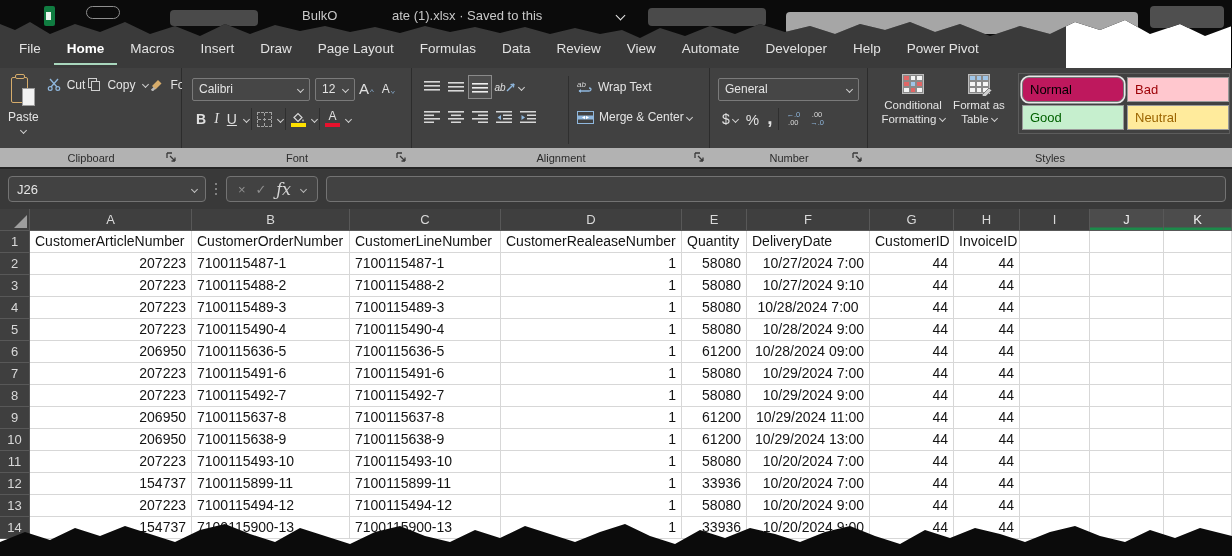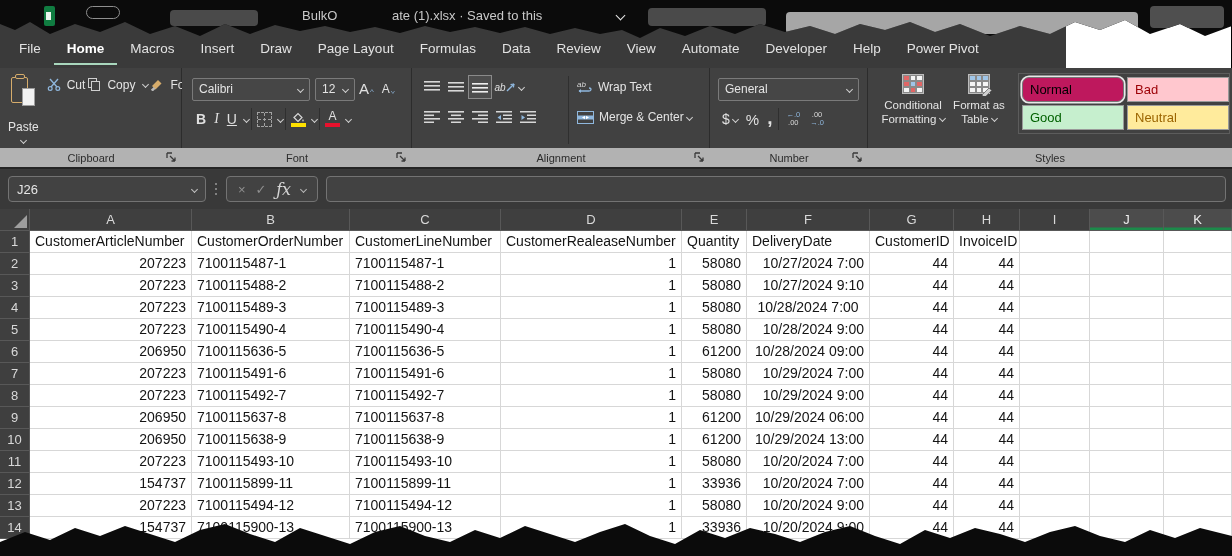--- a/index.html
+++ b/index.html
@@ -25,21 +25,21 @@
   .chev { display:inline-block; width:5px; height:5px; border-right:1.4px solid currentColor; border-bottom:1.4px solid currentColor; transform:rotate(45deg); vertical-align:2px; }
   .vsep { width:1px; background:#2f2f2f; align-self:stretch; margin:4px 2px; }
 
   
   .clip-body { display:flex; padding:4px 4px 0 8px; }
   .paste-btn { width:52px; display:flex; flex-direction:column; align-items:center; cursor:default; }
   .paste-icon { position:relative; width:24px; height:32px; margin-top:2px; }
   .clipback { position:absolute; left:0; top:3px; width:17px; height:26px; border:1.6px solid #d6ac6b; border-radius:2px; }
   .cliptop { position:absolute; left:3.5px; top:0; width:10px; height:5px; border:1.6px solid #d6ac6b; border-radius:2px; background:#414141; }
   .clippage { position:absolute; right:0; bottom:0; width:13px; height:18px; background:#f2f2f2; border:1px solid #9d9d9d; }
-  .paste-lbl { margin-top:14px; }
+  .paste-lbl { margin-top:4px; }
   .paste-btn .chev { margin-top:4px; color:#cfcfcf; }
   .clip-col { display:flex; margin-left:6px; }
   .clip-item { display:flex; align-items:center; height:25px; white-space:nowrap; cursor:default; }
   .clip-item .ico { width:18px; margin-right:4px; display:inline-flex; justify-content:center; }
   .copy-ico { position:relative; width:12px; height:13px; }
   .copy-ico i { position:absolute; display:block; width:9px; height:10px; border:1.2px solid #cfcfcf; background:#414141; }
   .copy-ico i:first-child { left:0; top:0; }
   .copy-ico i:last-child { right:0; bottom:0; }
   .clip-item .chev { margin-left:8px; color:#cfcfcf; }
 
@@ -603,21 +603,21 @@
       <div class="cell" style="text-align: right;">44</div>
       <div class="cell" style="text-align: right;"></div>
       <div class="cell" style="text-align: right;"></div>
       <div class="cell" style="text-align: right;"></div>
       <div class="rowhdr">9</div>
       <div class="cell" style="text-align: right;">206950</div>
       <div class="cell" style="text-align: left;">7100115637-8</div>
       <div class="cell" style="text-align: left;">7100115637-8</div>
       <div class="cell" style="text-align: right;">1</div>
       <div class="cell" style="text-align: right;">61200</div>
-      <div class="cell" style="text-align: right;">10/29/2024 06:00</div>
+      <div class="cell" style="text-align: right;">10/29/2024 11:00</div>
       <div class="cell" style="text-align: right;">44</div>
       <div class="cell" style="text-align: right;">44</div>
       <div class="cell" style="text-align: right;"></div>
       <div class="cell" style="text-align: right;"></div>
       <div class="cell" style="text-align: right;"></div>
       <div class="rowhdr">10</div>
       <div class="cell" style="text-align: right;">206950</div>
       <div class="cell" style="text-align: left;">7100115638-9</div>
       <div class="cell" style="text-align: left;">7100115638-9</div>
       <div class="cell" style="text-align: right;">1</div>

